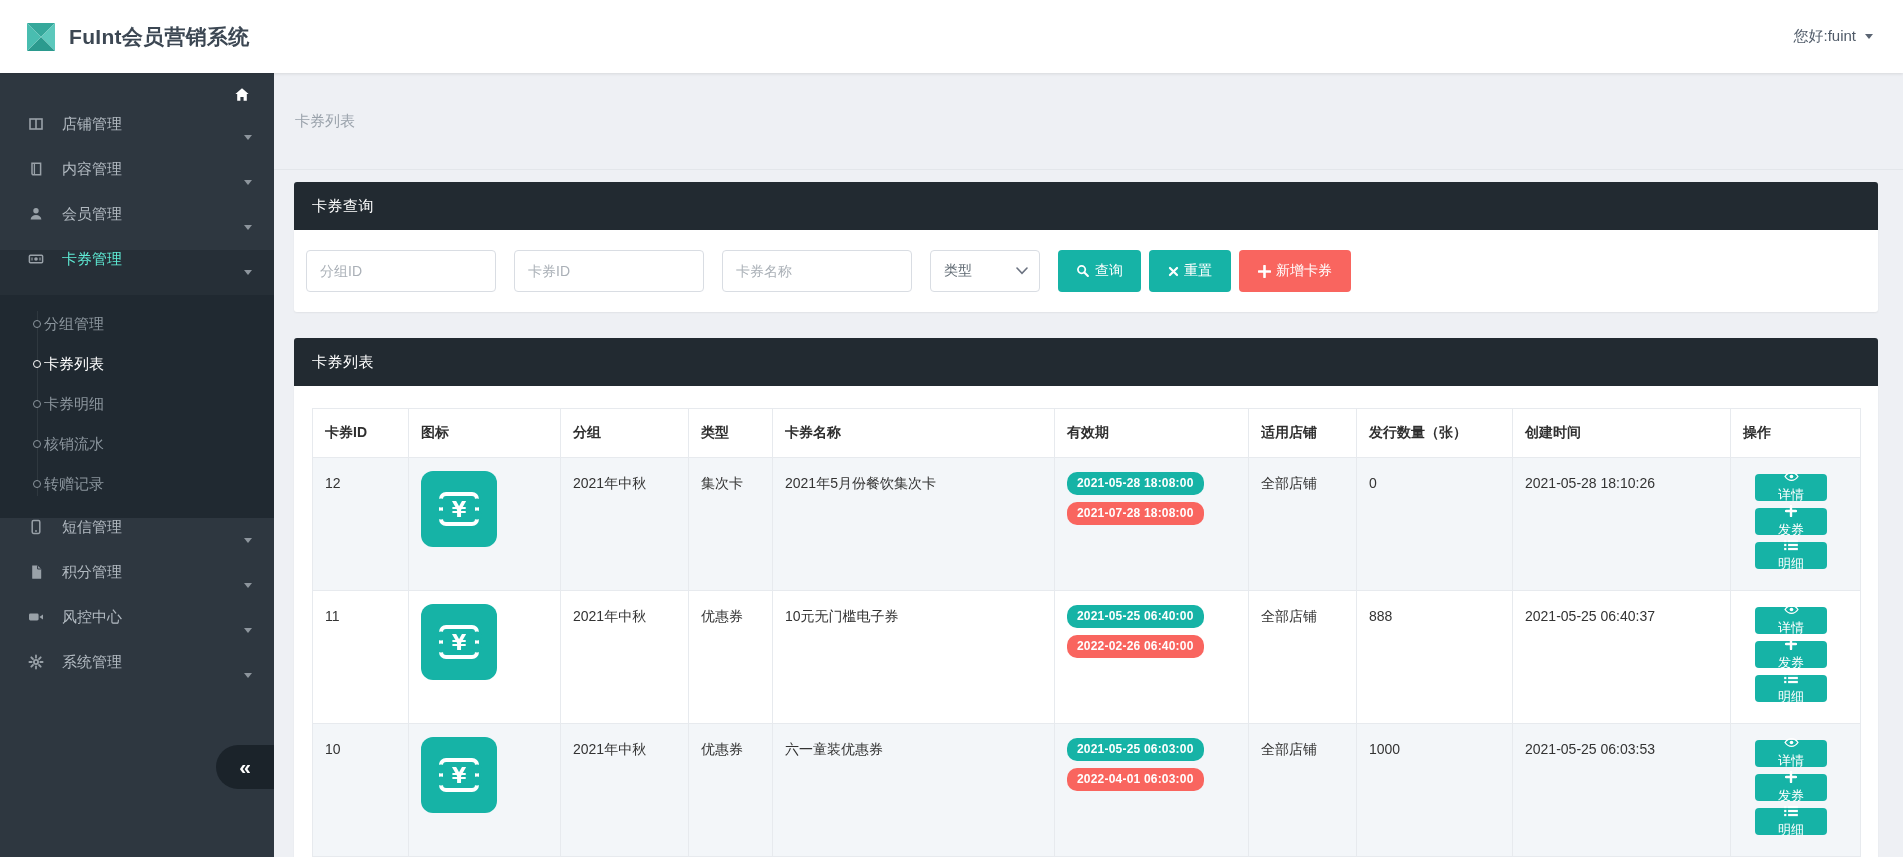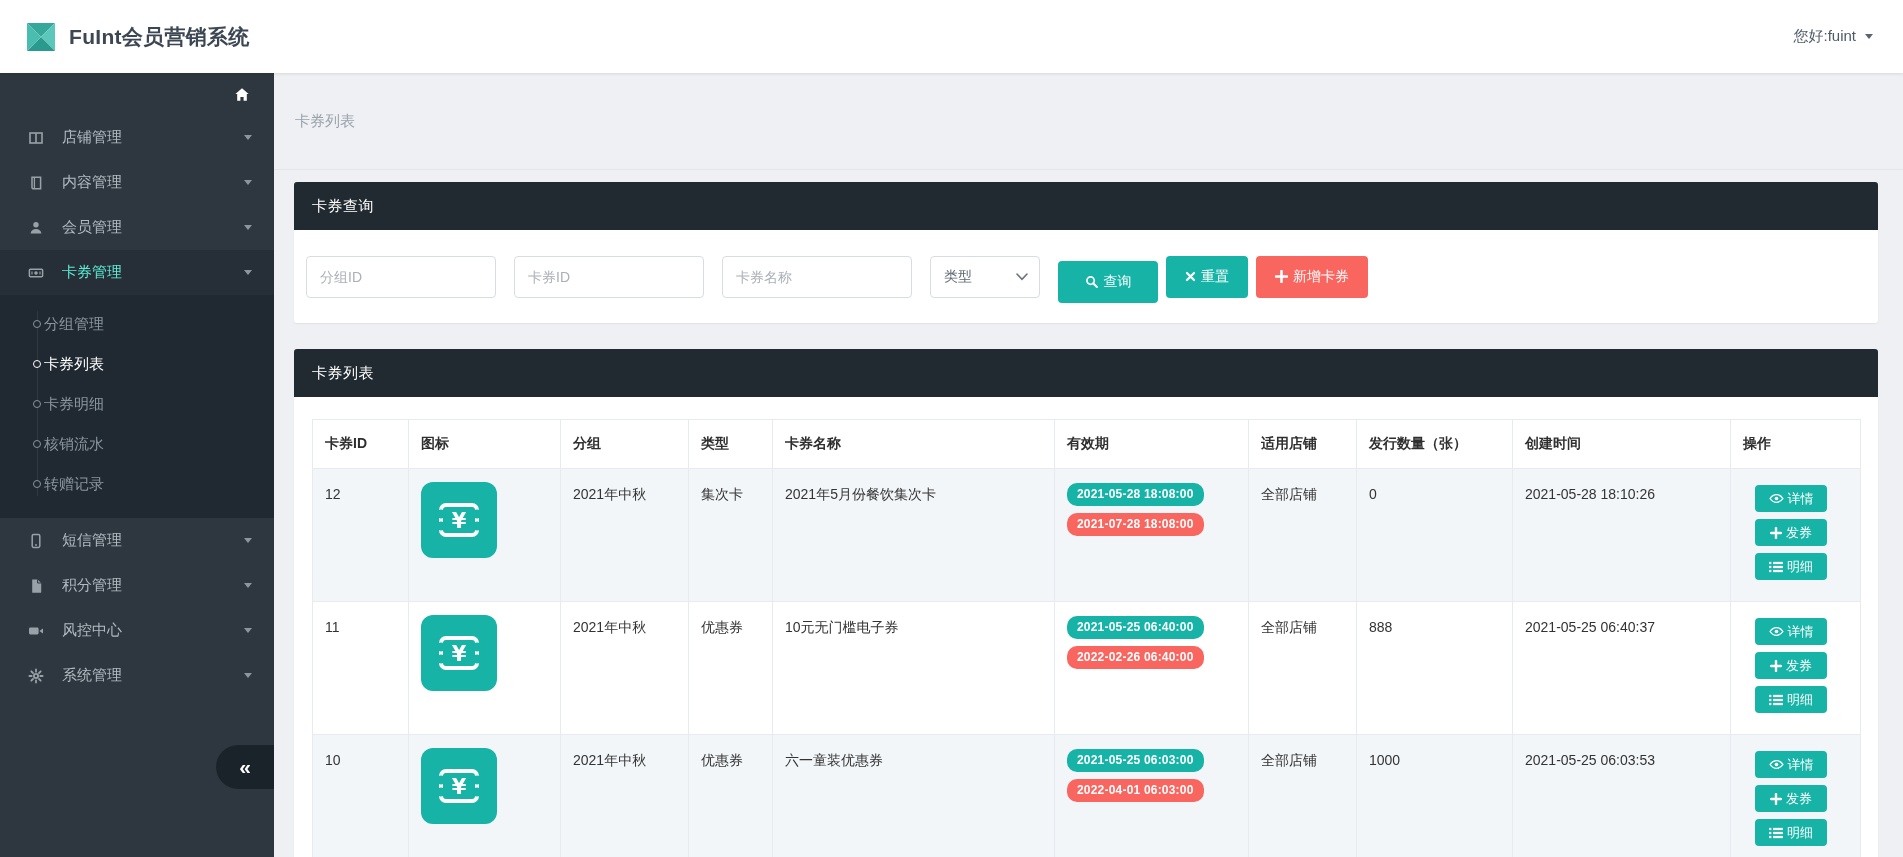--- a/index.html
+++ b/index.html
@@ -29,21 +29,21 @@
   }
   .caret.dark { border-top-color: #5a6472; }
 
   
   .sidebar {
     position: fixed; left: 0; top: 73px; width: 274px; height: 784px;
     background: var(--sidebar-bg, #2e3740); z-index: 10;
   }
   .home-row { height: 42px; display: flex; align-items: center; justify-content: flex-end; padding-right: 24px; cursor: pointer; }
   .nav-item {
-    height: 45px; display: flex; align-items: center; padding-left: 27px;
+    height: 45px; display: flex; align-items: flex-start; padding-left: 27px;
     color: #b2bac1; font-size: 15px; cursor: pointer; position: relative;
   }
   .nav-item.active { background: var(--sidebar-active-bg, #262f37); color: #5eead4; }
   .nav-icon { width: 17px; height: 17px; margin-right: 18px; display: inline-flex; align-items: center; justify-content: center; }
   .nav-icon svg { width: 16px; height: 16px; }
   .nav-caret { position: absolute; right: 22px; top: 20px; }
   .submenu { background: var(--submenu-bg, #202931); padding: 9px 0 14px; position: relative; }
   .submenu::before {
     content: ""; position: absolute; left: 37px; top: 16px; bottom: 22px;
     width: 1px; background: rgba(255,255,255,.07);
@@ -96,21 +96,21 @@
   }
   .select-chevron { position: absolute; right: 11px; top: 16px; }
   .btn {
     height: 42px; border: none; border-radius: 4px; color: #fff; font-size: 14px;
     display: inline-flex; align-items: center; justify-content: center; gap: 5px;
     cursor: pointer; font-family: inherit; padding: 0 16px;
   }
   .btn svg { flex: 0 0 auto; }
   .btn-teal { background: var(--accent-teal, #16b3a6); }
   .btn-red  { background: var(--accent-red, #f9655f); margin-left: 0; }
-  .btn-query { width: 100px; margin-right: 8px; margin-top: 11px; }
+  .btn-query { width: 83px; margin-right: 8px; }
   .btn-reset { width: 82px; margin-right: 8px; }
   .btn-add   { width: 112px; }
 
   
   .table-wrap { padding: 22px 18px 40px; }
   table { border-collapse: collapse; table-layout: fixed; width: 1548px; font-size: 14px; }
   th, td { border: 1px solid #e7eaee; text-align: left; }
   th { padding: 15px 12px; font-weight: bold; color: #2f2f2f; background: #fff; }
   td { vertical-align: top; padding: 17px 12px; }
   tbody tr { height: 133px; }
@@ -128,20 +128,21 @@
   }
   .badge-start { background: var(--accent-teal, #16b3a6); }
   .badge-end   { background: var(--accent-red, #f9655f); }
   td.c-actions { padding: 16px 12px 0 24px; }
   .row-actions { display: flex; flex-direction: column; gap: 7px; }
   .row-btn {
     width: 72px; height: 27px; border: none; border-radius: 4px; cursor: pointer;
     background: var(--accent-teal, #16b3a6); color: #fff; font-size: 13px;
     display: inline-flex; align-items: center; justify-content: center; gap: 4px;
     font-family: inherit;
+    flex-direction: column;
   }
 </style>
 </head>
 <body>
 
 <header class="topbar">
   <div class="brand">
     <svg class="brand-logo" viewBox="0 0 28 28">
       <path d="M0 0 H28 L14 14 Z" fill="#35a89b"></path>
       <path d="M28 0 V28 L14 14 Z" fill="#5cc8bc"></path>

